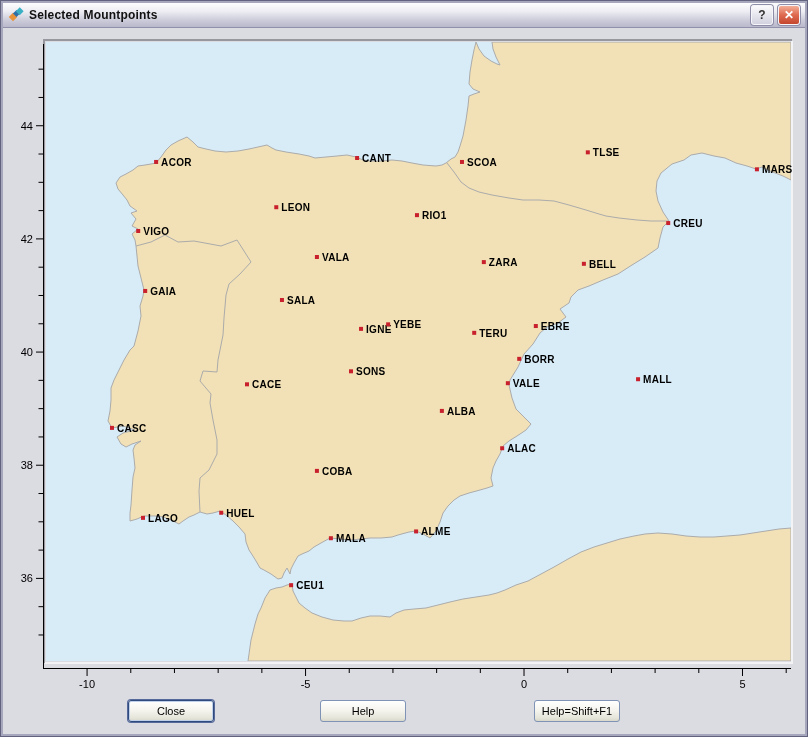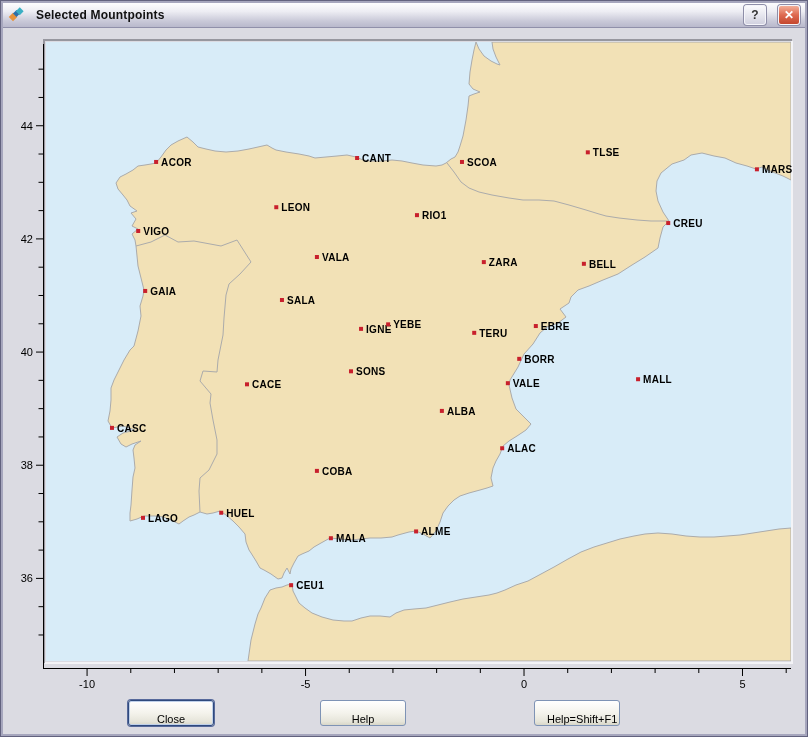--- a/index.html
+++ b/index.html
@@ -6,21 +6,21 @@
   *{box-sizing:border-box;}
   .window{
     position:relative;width:808px;height:737px;background:#DBDBE2;
     box-shadow:inset 0 0 0 1px #62627E, inset 0 0 0 3px #A6A6BD;
     font-family:"Liberation Sans",sans-serif;overflow:hidden;
   }
   .titlebar{
     position:absolute;top:3px;left:3px;right:3px;height:25px;
     background:linear-gradient(180deg,#FDFDFE 0%,#EDEDF3 35%,#C9C9D8 75%,#B9B9CC 100%);
     border-bottom:1px solid #9090AA;
-    display:flex;align-items:center;padding:0 5px;gap:12px;
+    display:flex;align-items:center;padding:0 5px;gap:5px;
   }
   .app-icon{width:16px;height:16px;flex:0 0 16px;}
   .title-text{font-size:12px;font-weight:bold;color:#111;letter-spacing:.2px;}
   .tb-spacer{flex:1;}
   .tb-btn{
     width:22px;height:20px;border-radius:3px;border:1px solid #F5F5FA;
     font-size:12px;font-weight:bold;line-height:17px;text-align:center;
     padding:0;cursor:default;box-shadow:0 0 0 1px #8E8EA8;
   }
   .tb-help{background:linear-gradient(180deg,#FBFBFD,#D2D2E0);color:#333;}
@@ -28,21 +28,21 @@
   svg.map{position:absolute;left:0;top:0;}
   .tick-label{font-family:"Liberation Sans",sans-serif;font-size:11px;fill:#000;}
   .station-label{font-family:"Liberation Sans",sans-serif;font-size:10px;font-weight:bold;fill:#000;letter-spacing:.3px;}
   .coast{fill:var(--land);stroke:var(--coast);stroke-width:1;}
   .border-line{fill:none;stroke:var(--coast);stroke-width:1;}
   .xp-btn{
     position:absolute;height:22px;width:86px;
     border:1px solid #7E93B5;border-radius:3px;
     background:linear-gradient(180deg,#FFFFFF 0%,#F4F3EC 50%,#E6E5DA 85%,#D8D7C9 100%);
     font-family:"Liberation Sans",sans-serif;font-size:11px;color:#000;
-    padding:12px;cursor:default;
+    padding:4px;cursor:default;
   }
   .xp-btn.default{border:1px solid #2F4A7D;box-shadow:0 0 0 1px #56699B, inset 0 0 0 1px #BFD0EA;}
 </style>
 </head>
 <body>
 
 <div class="window" style="background: rgb(219, 219, 226);">
 
   <svg class="map" width="808" height="737" viewBox="0 0 808 737">
     <defs>

